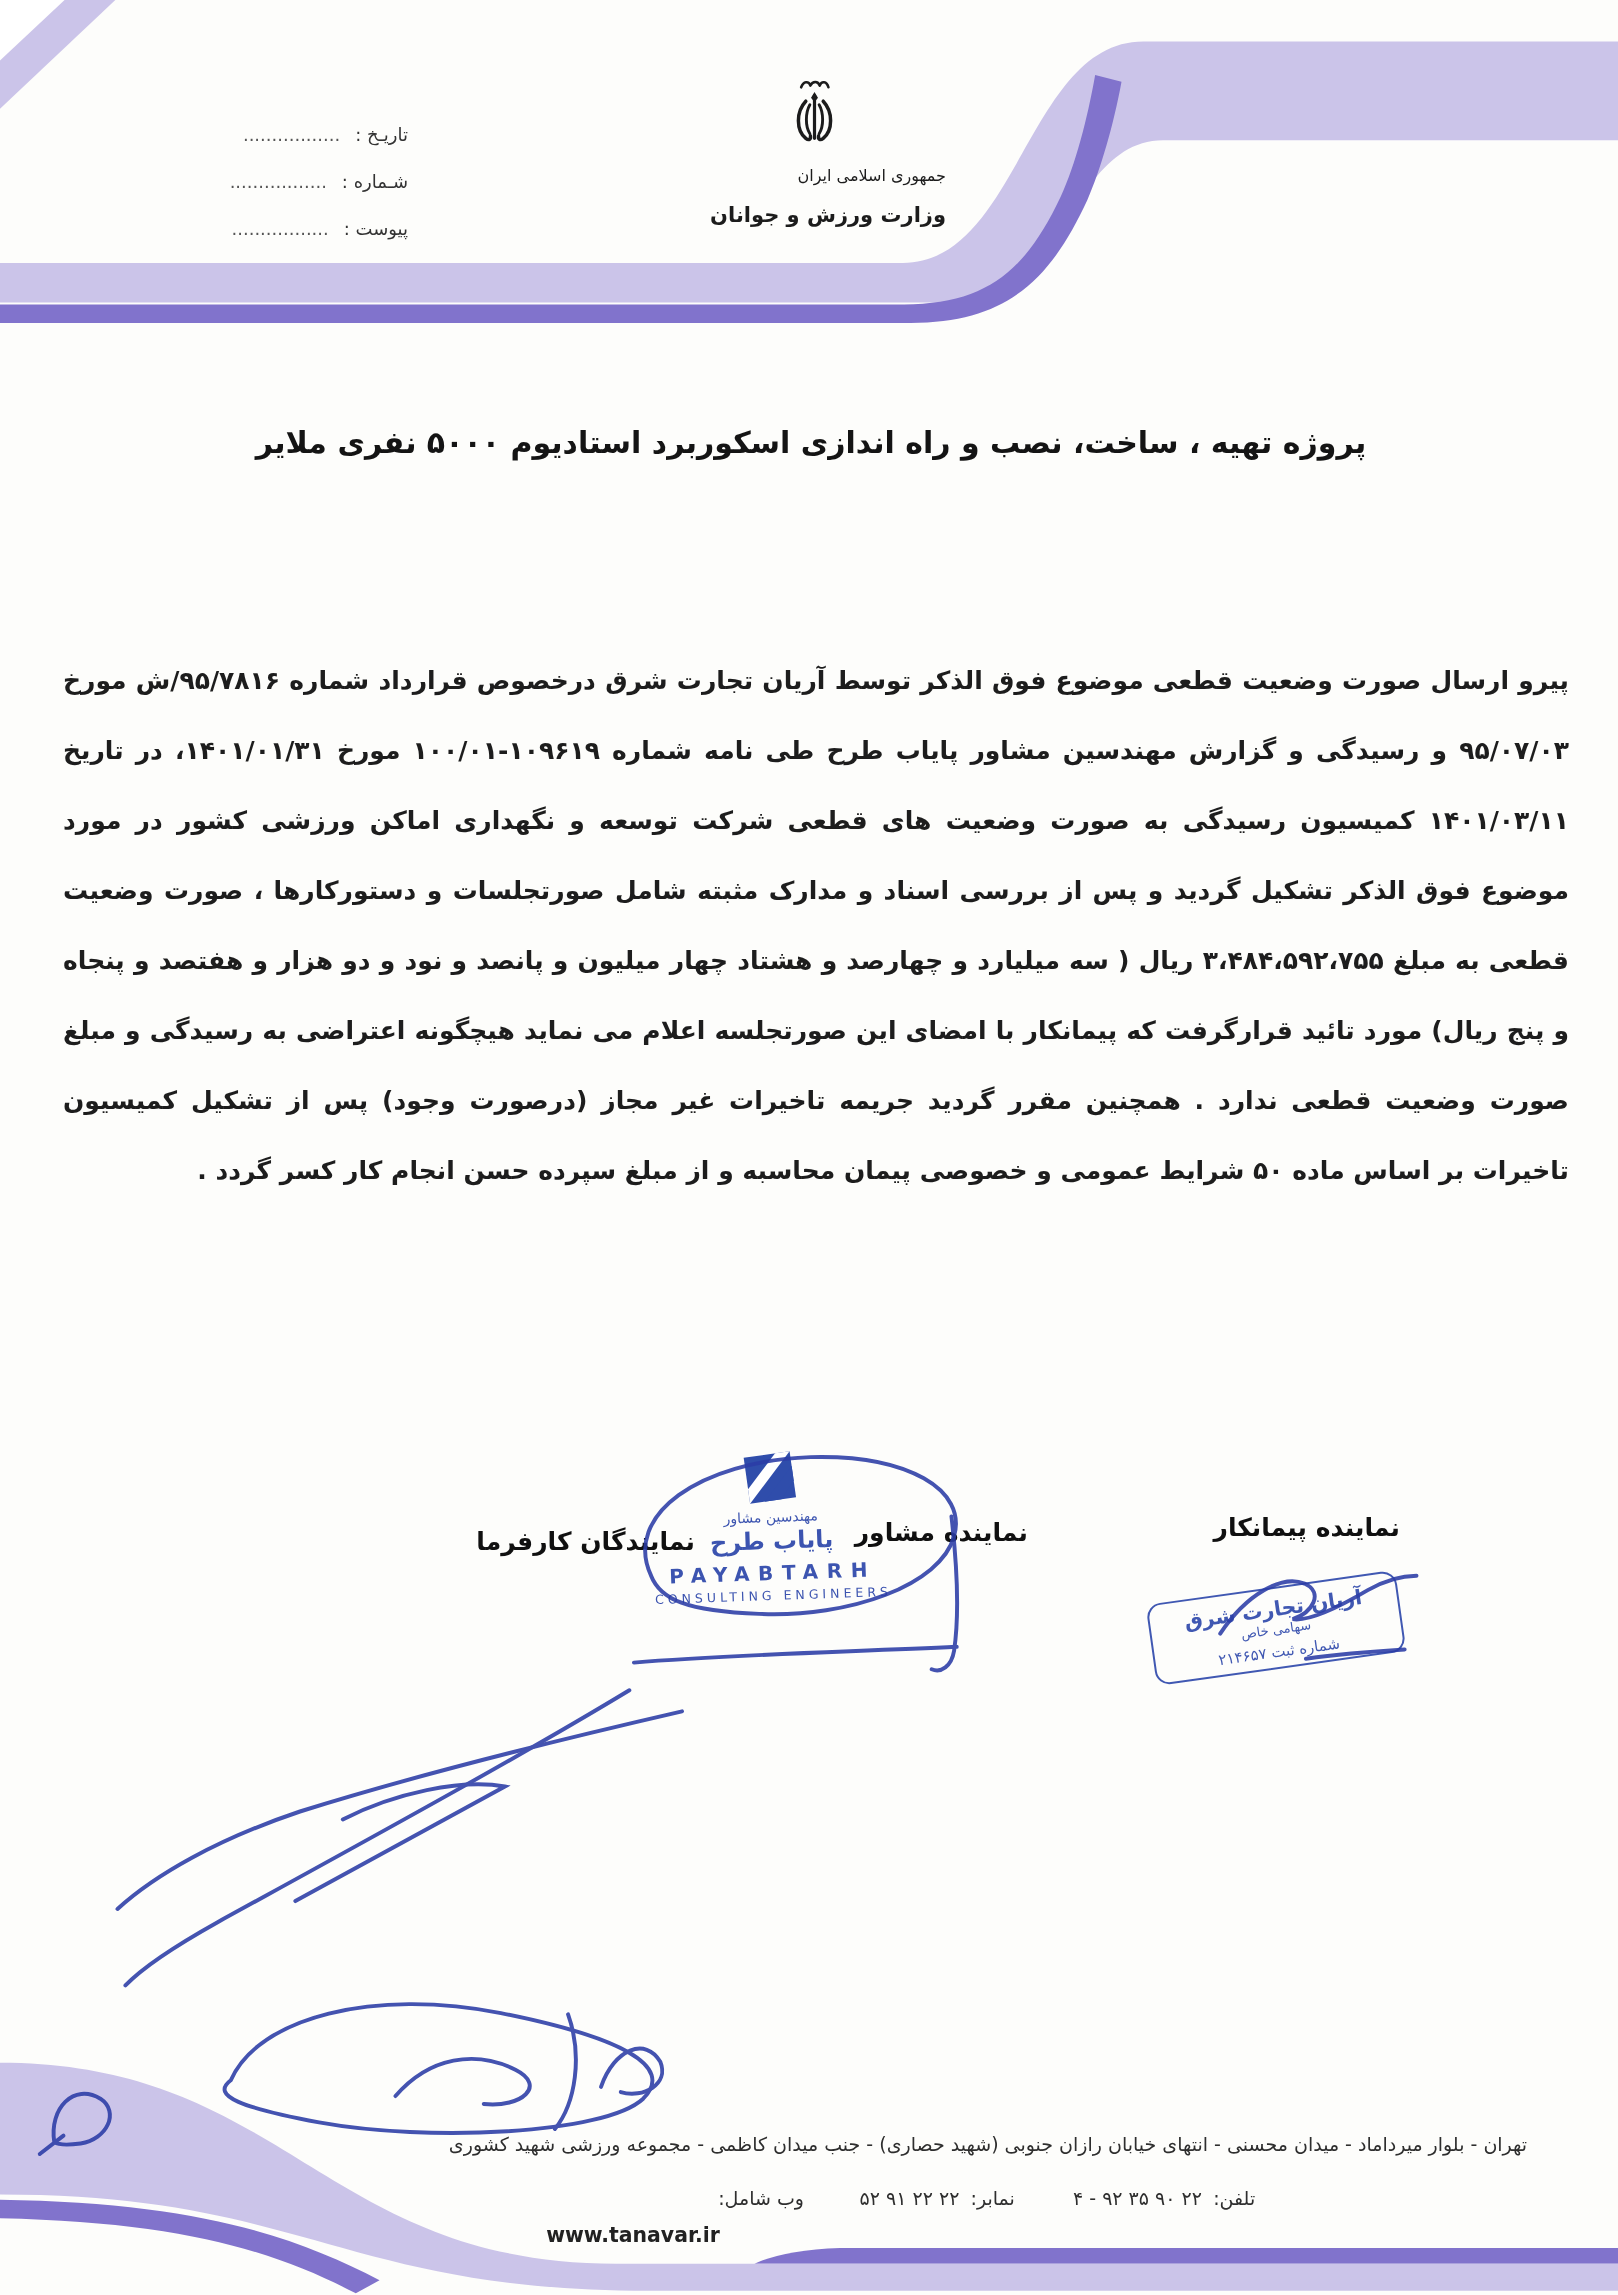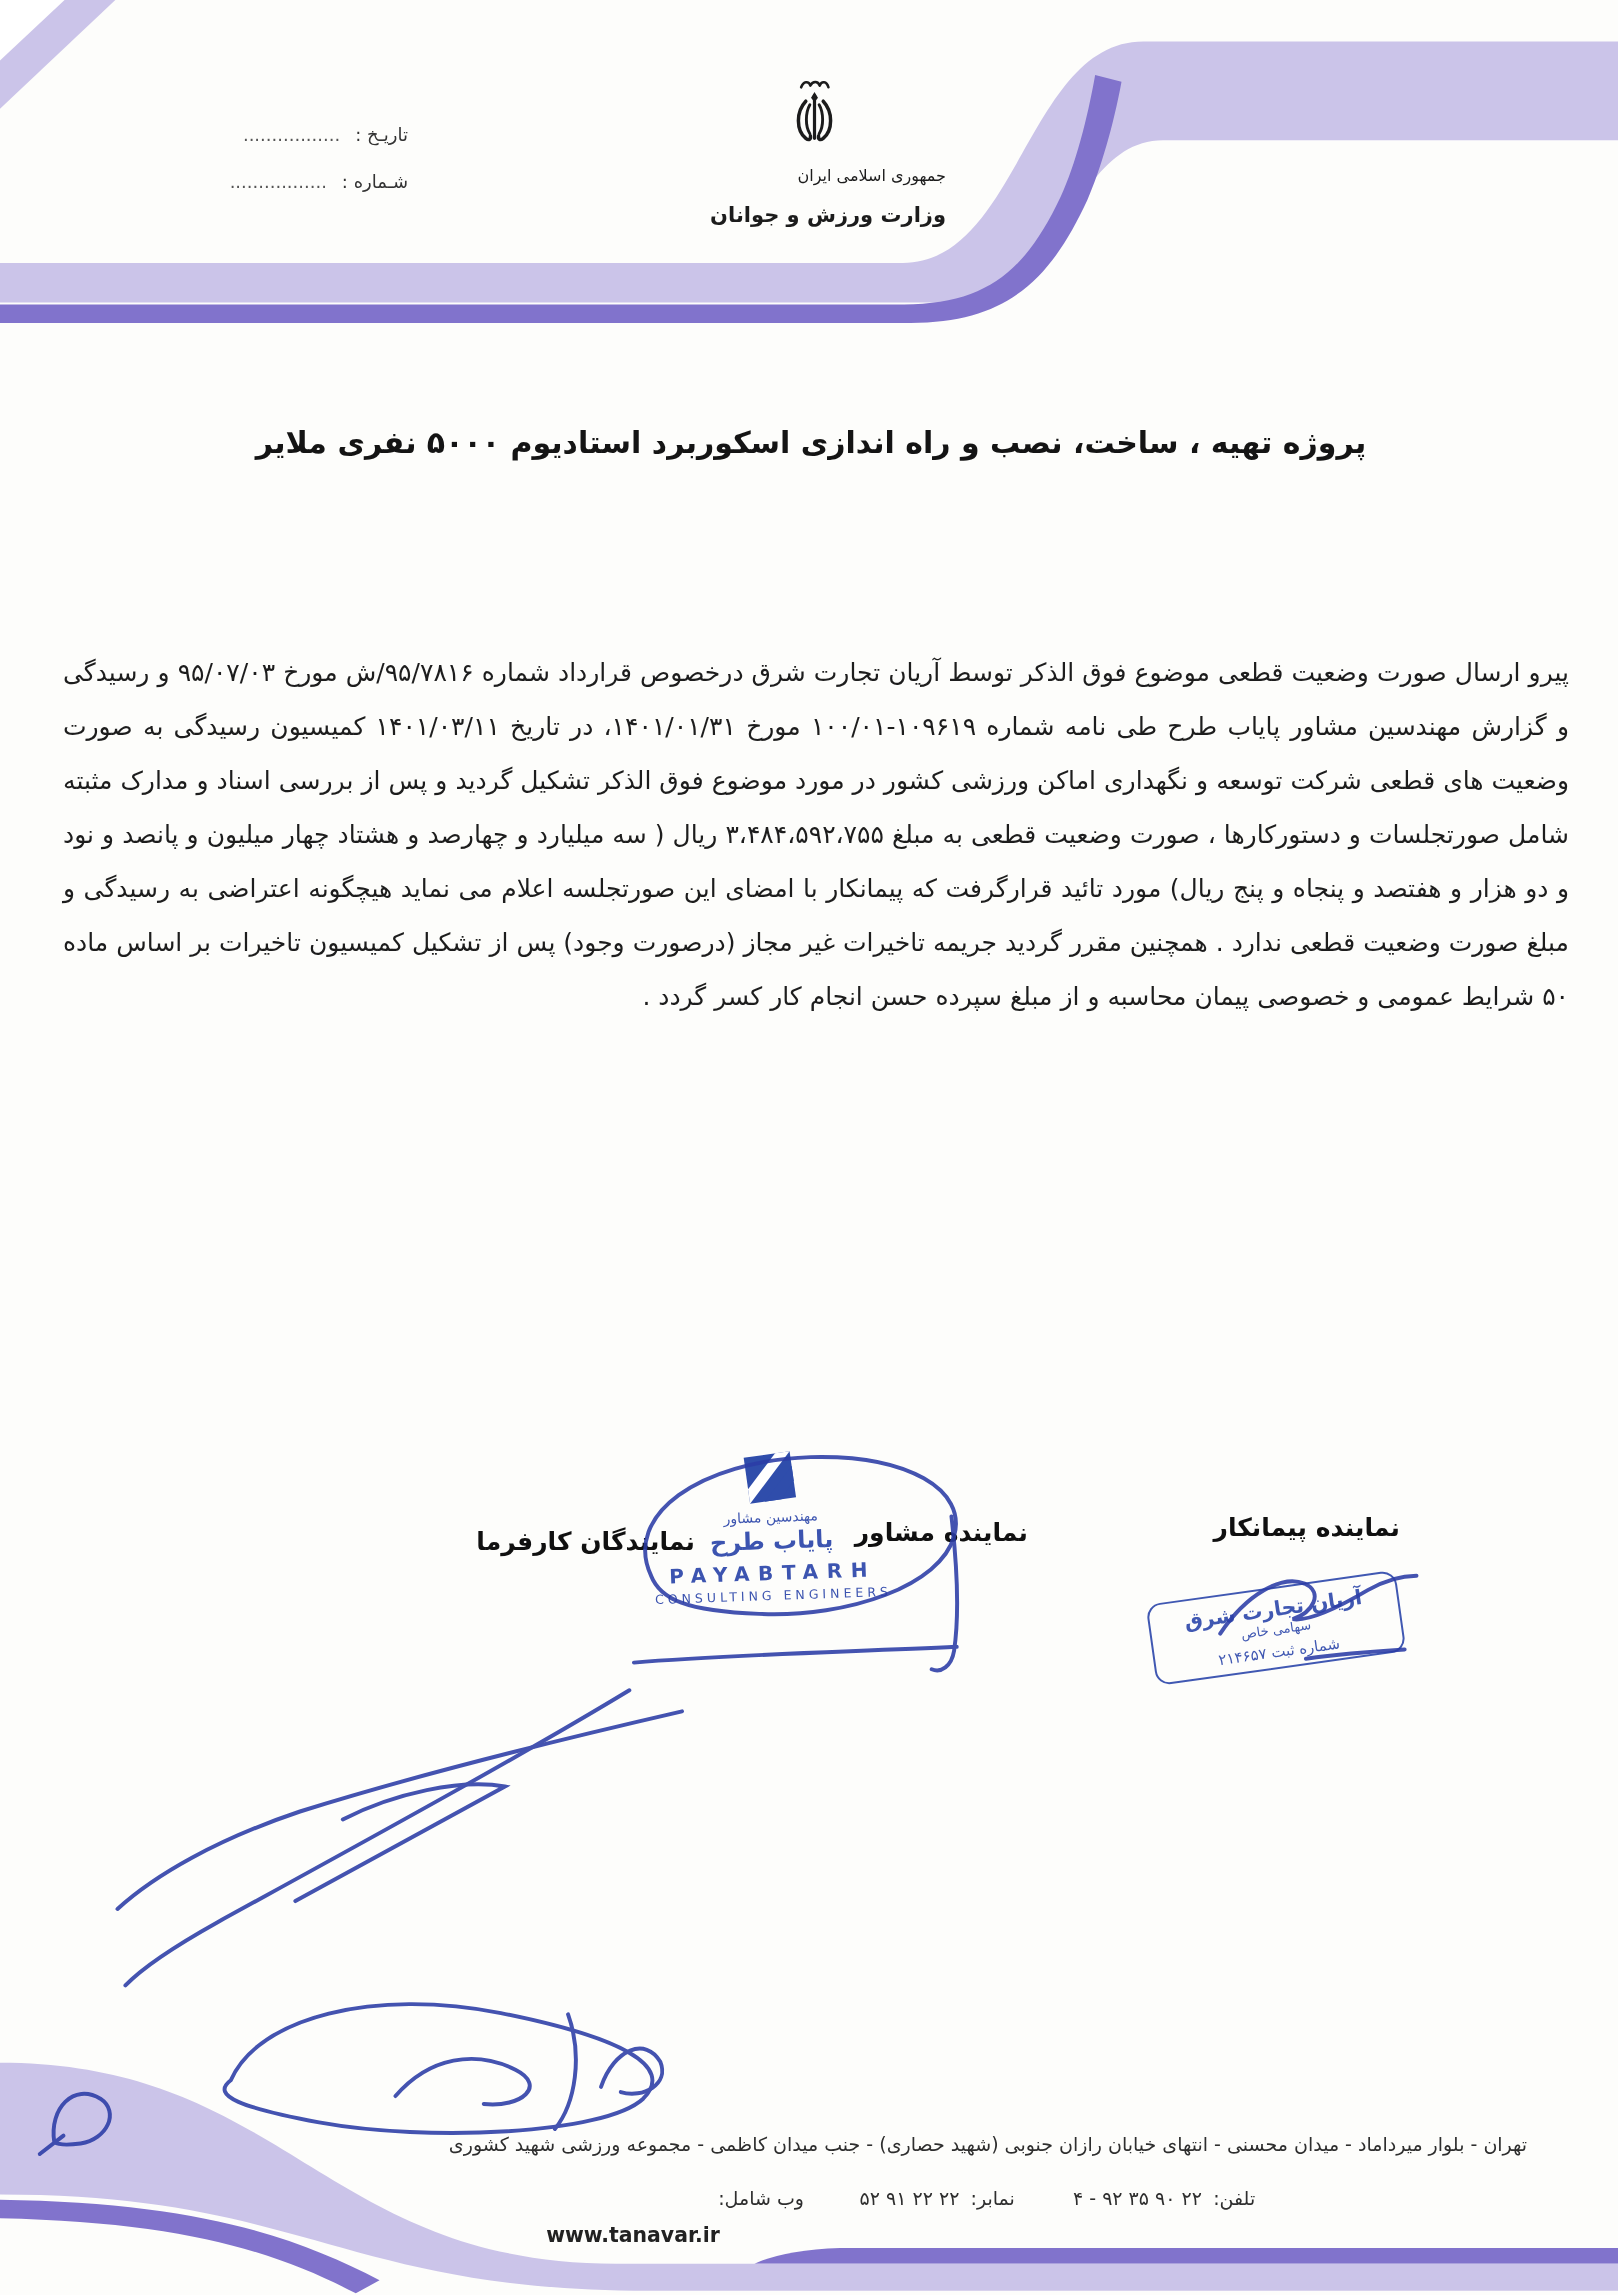--- a/index.html
+++ b/index.html
@@ -35,21 +35,21 @@
   #company .cdept{font-size:20.4px;font-weight:bold;color:#3a58b0;margin-top:6.6px;}
   #company .cnid{font-size:16.5px;color:#93a8da;margin-top:9.2px;}
 
   
   #subject{left:152px;top:428px;width:1318px;text-align:center;direction:rtl;
            font-weight:bold;font-size:30px;color:#141414;line-height:1.0;}
   #subject .sline{margin-bottom:26px;}
 
   
   #body-text{left:63px;top:646px;width:1506px;direction:rtl;text-align:justify;
-             font-size:25px;line-height:54px;color:#1d1d1d;}
+             font-size:25px;line-height:70px;color:#1d1d1d;font-weight:bold;}
 
   
   .sig-label{font-weight:bold;font-size:25px;color:#101010;text-align:center;direction:rtl;white-space:nowrap;}
   #sig-contractor{left:1229px;top:1513px;width:171px;}
   #sig-consultant{left:857px;top:1518px;width:171px;}
   #sig-client{left:478px;top:1527px;width:217px;}
 
   #contractor-stamp{
     left:1150px;top:1587px;width:237px;
     border:2.6px solid #4058b2;border-radius:14.5px;
@@ -97,20 +97,24 @@
     <path d="M0,414 L0,442 C282,448 420,494 540,556 L576,536 C448,470 300,418 0,414 Z" fill="#8173cc"></path>
   </svg>
 
   <div id="ref-fields" class="abs">
     <div class="frow">
       <span class="flabel">تاریـخ :</span>
       <span class="fdots">.................</span>
     </div>
     <div class="frow">
       <span class="flabel">شـماره :</span>
+      <span class="fdots">.................</span>
+    </div>
+    <div class="frow">
+      <span class="flabel">پیوست :</span>
       <span class="fdots">.................</span>
     </div>
   </div>
 
   <div id="gov" class="abs">
     <svg class="emblem" width="71" height="87" viewBox="0 0 120 150" aria-hidden="true">
       <g stroke="#1c1c1c" fill="none" stroke-linecap="round">
         <path d="M37,16 C41,5 50,5 53,13 M53,13 C57,5 66,5 69,13 M69,13 C72,5 81,5 84,16" stroke-width="4.5"></path>
         <path d="M60,30 L60,104" stroke-width="5.5"></path>
         <path d="M60,24 L54,34 L60,42 L66,34 Z" fill="#1c1c1c" stroke="none"></path>

